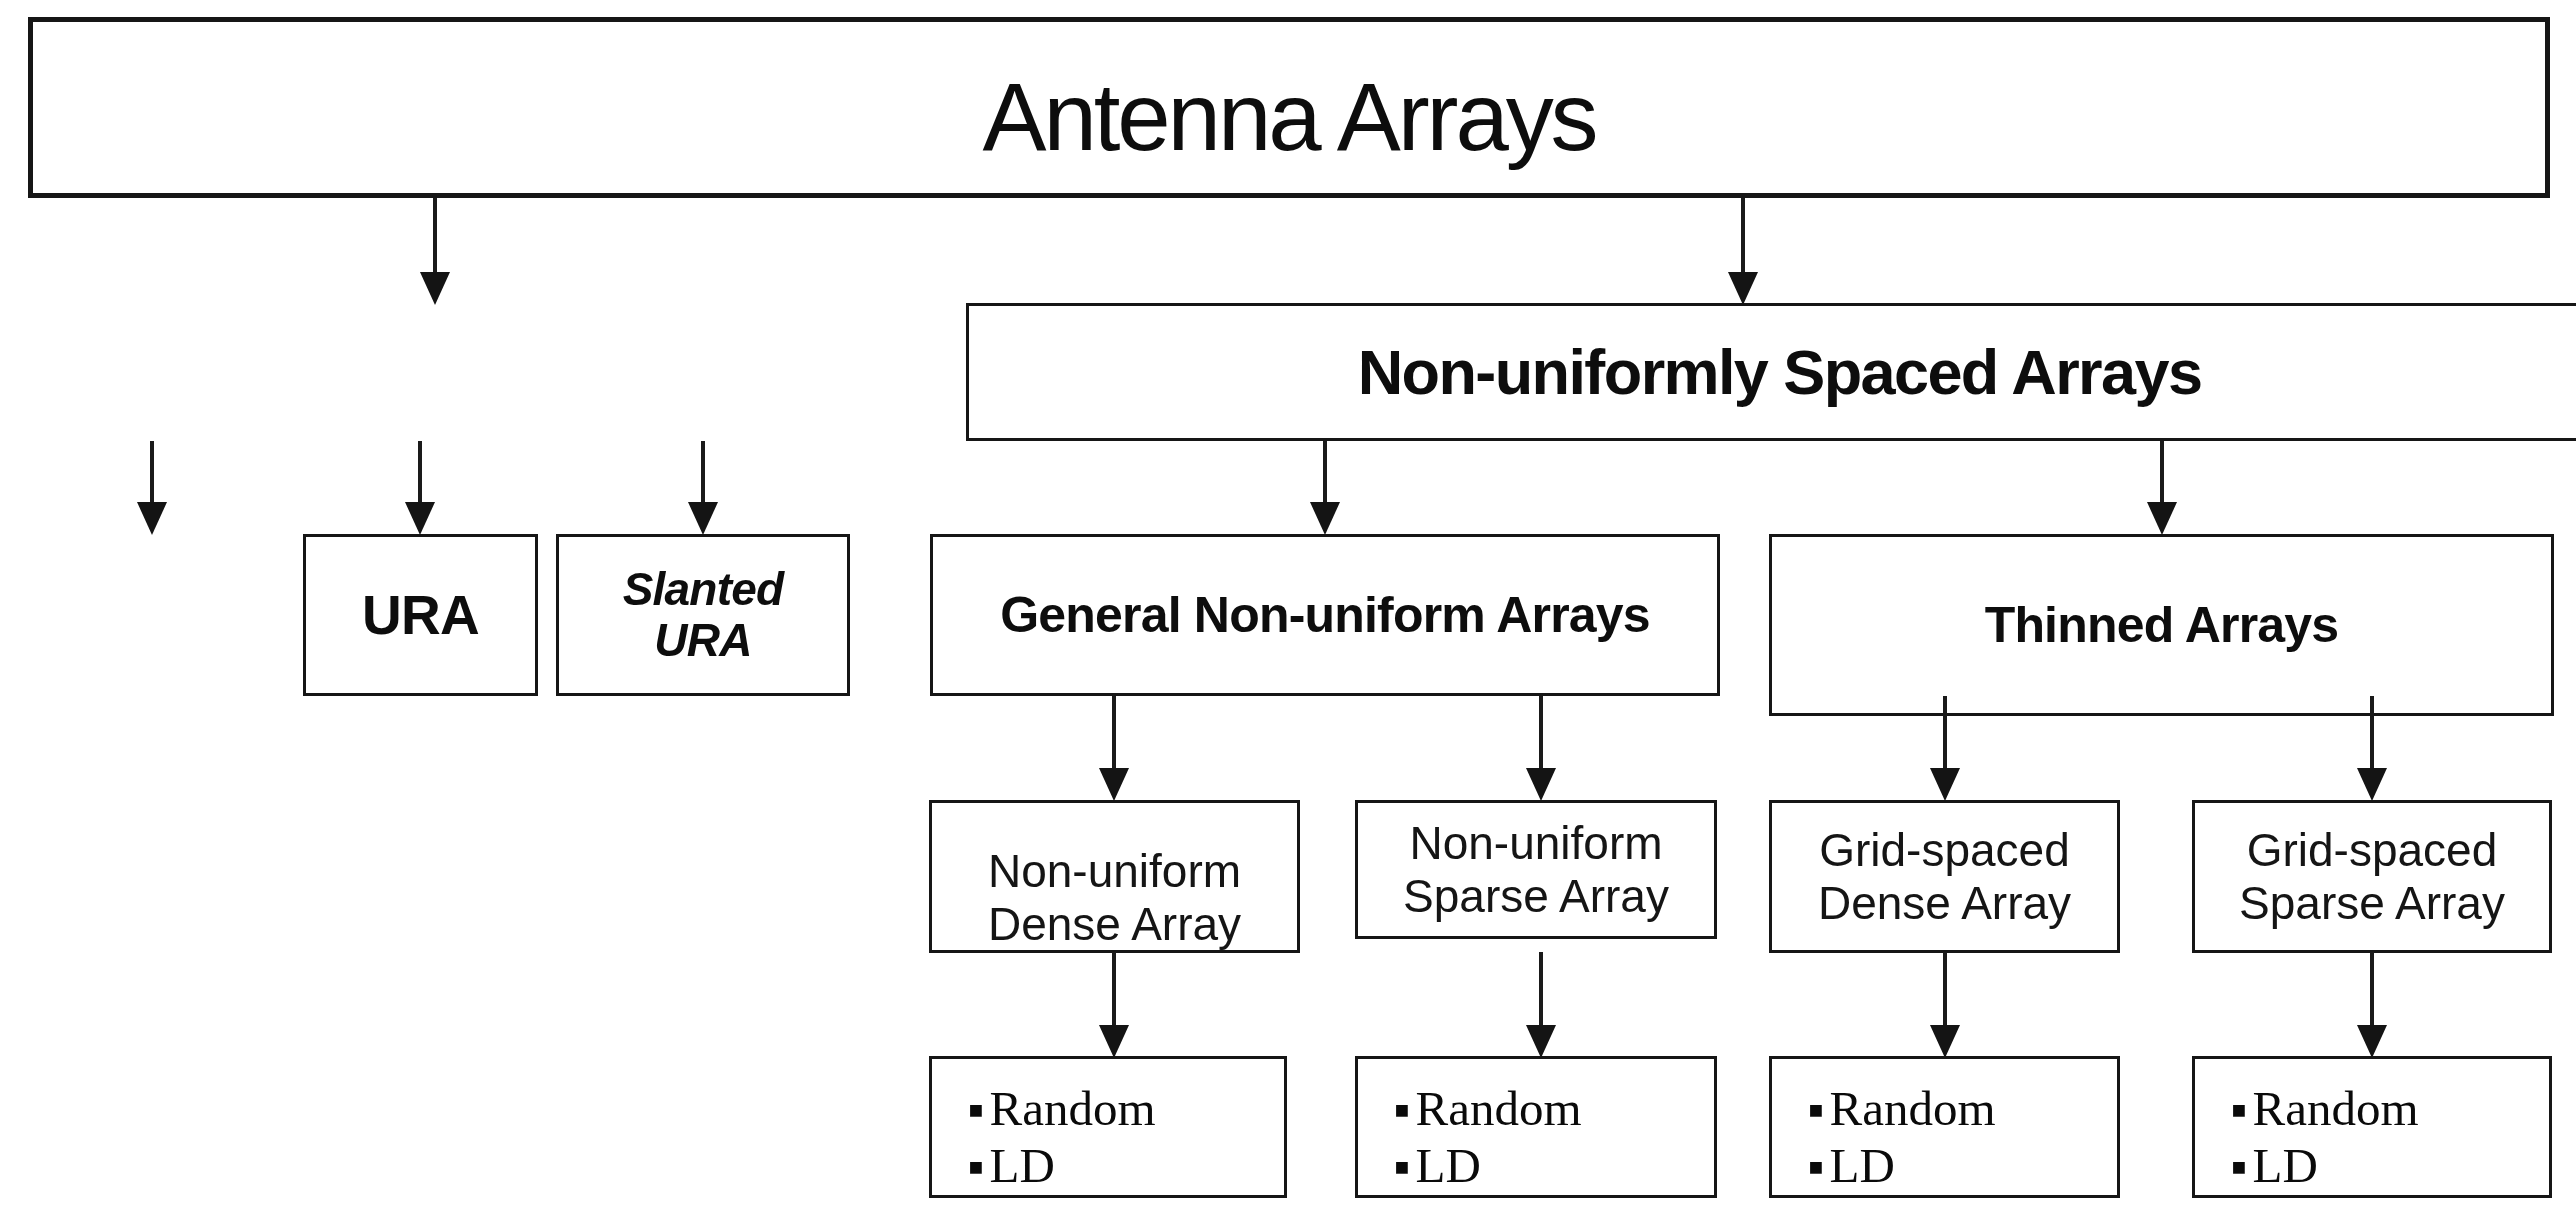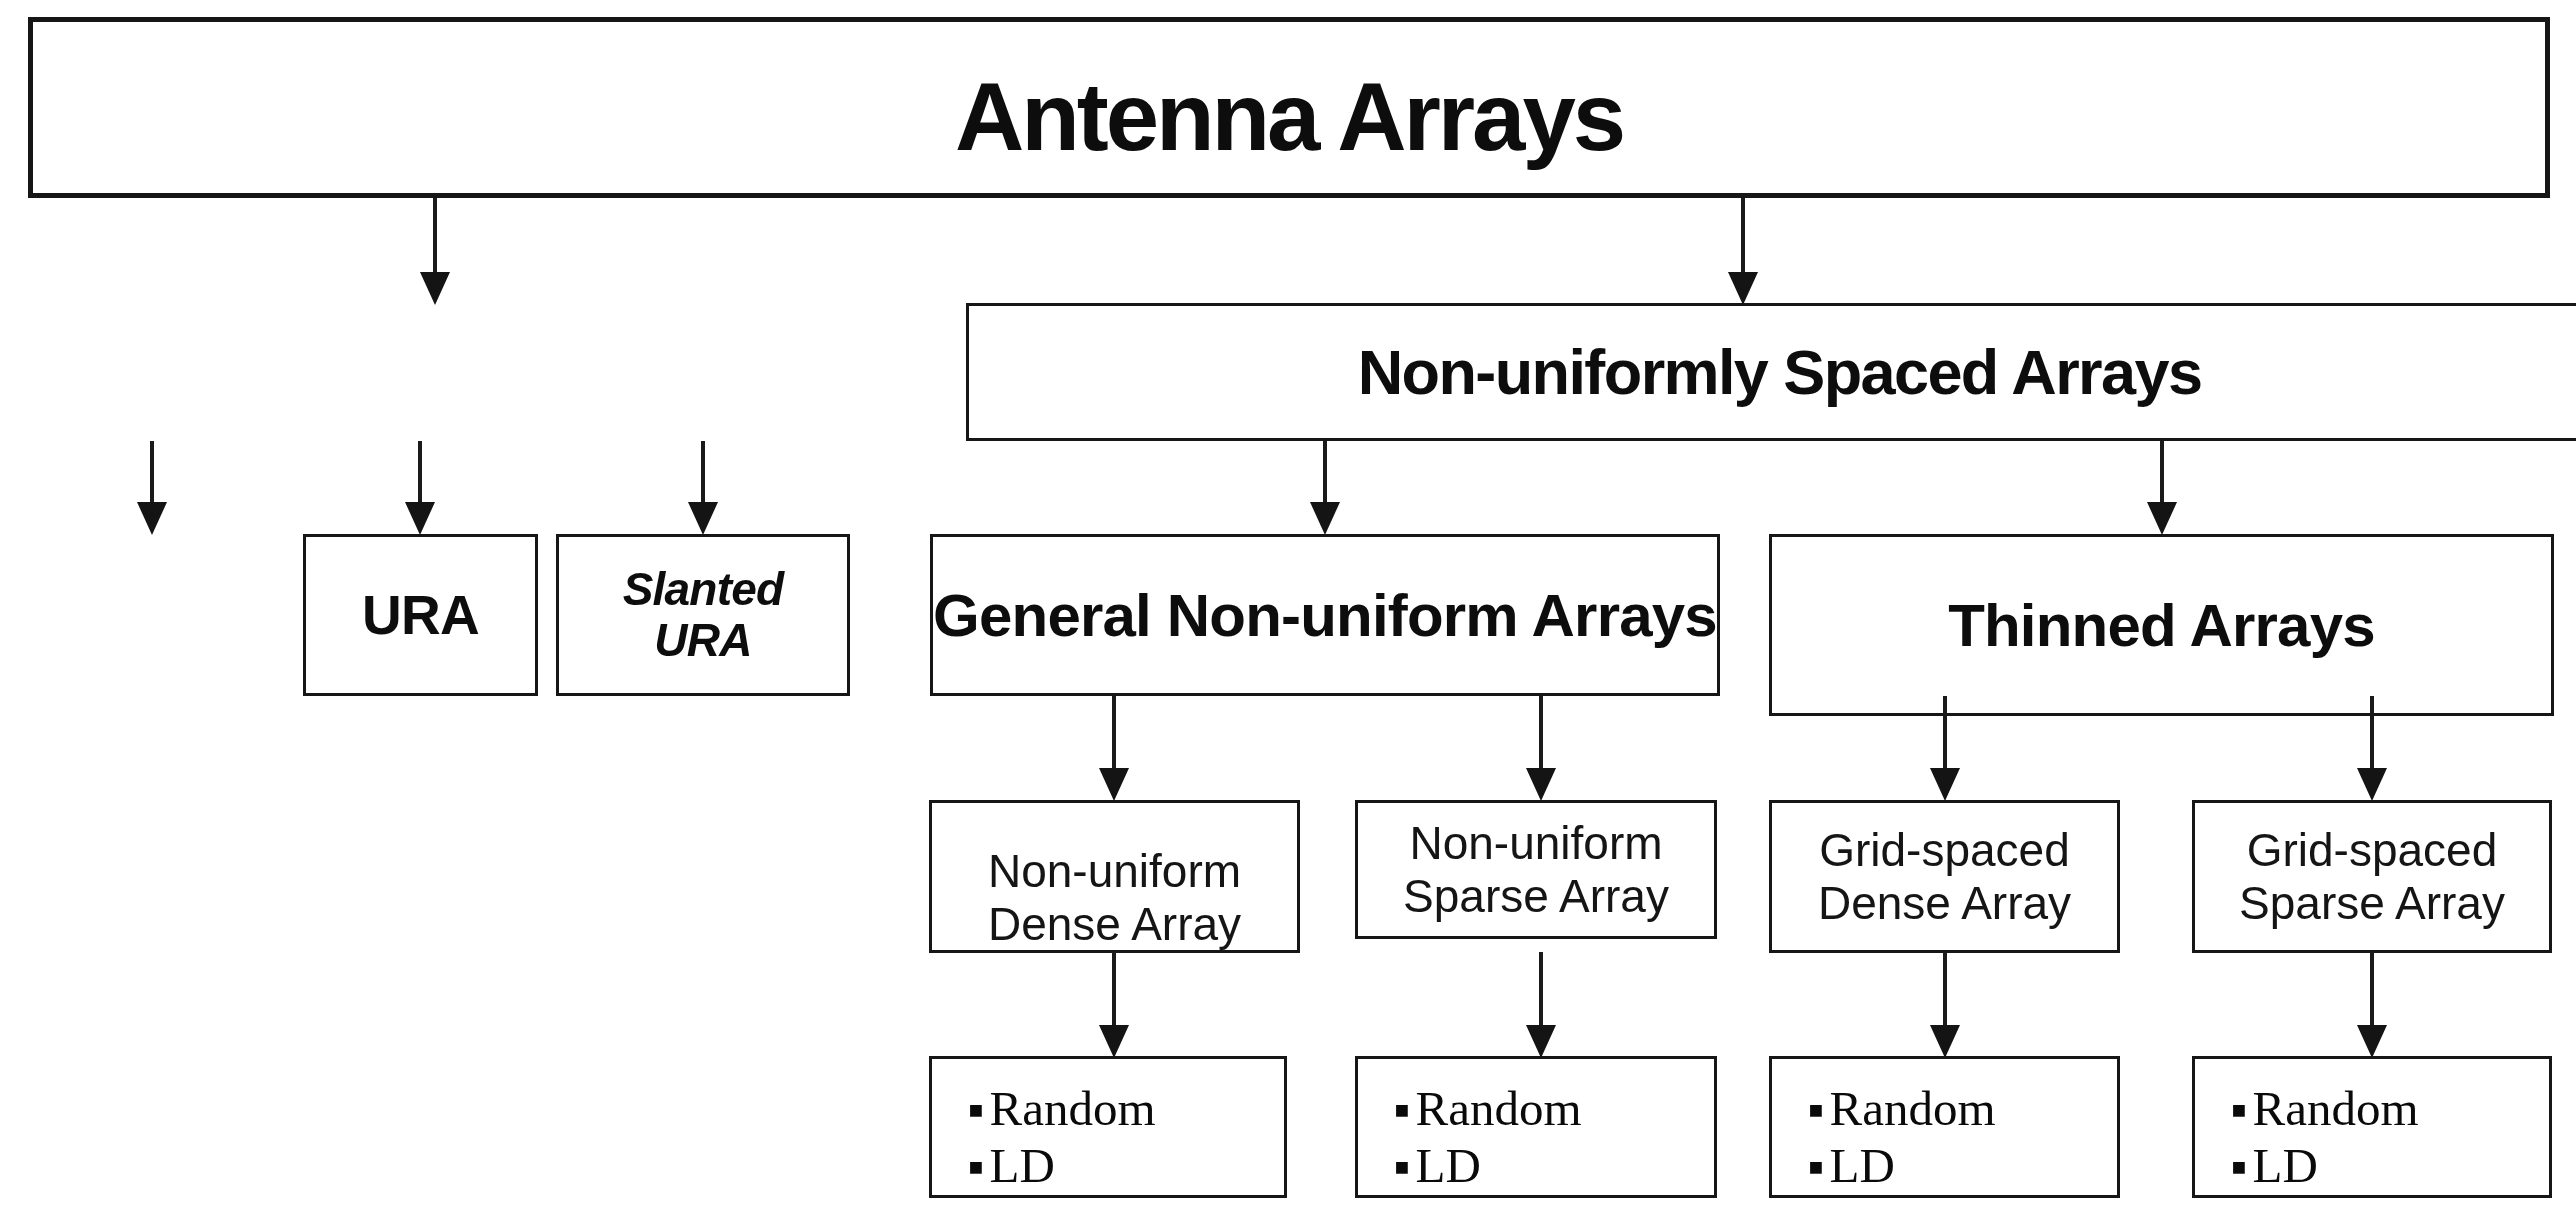--- a/index.html
+++ b/index.html
@@ -17,26 +17,26 @@
     background:#ffffff;
     border:3.9px solid #161616;
     display:flex;
     align-items:center;
     justify-content:center;
     text-align:center;
   }
   .lbl{display:block;}
   .title-box{border-width:5.5px;}
   .title-box .lbl{
-    font-size:96px;font-weight:bold;letter-spacing:-3.1px;white-space:nowrap;margin-top:18px;
+    font-size:96px;font-weight:normal;letter-spacing:-3.1px;white-space:nowrap;margin-top:18px;
   }
   .h2 .lbl{font-size:63px;font-weight:bold;letter-spacing:-1.6px;white-space:nowrap;}
   .h3 .lbl{font-size:55px;font-weight:bold;letter-spacing:-0.8px;white-space:nowrap;}
   .h3w .lbl{font-size:46px;font-weight:bold;letter-spacing:-0.8px;line-height:1.1;white-space:normal;padding:0 22px;font-style:italic;}
-  .h3b .lbl{font-size:60px;font-weight:bold;letter-spacing:-0.8px;white-space:nowrap;}
+  .h3b .lbl{font-size:50px;font-weight:bold;letter-spacing:-0.8px;white-space:nowrap;}
   .mid .lbl{font-size:46px;font-weight:400;line-height:1.14;color:#151515;padding:0 6.3px;}
   .leaf{
     flex-direction:column;
     align-items:flex-start;
     justify-content:flex-start;
     padding:20.5px 0 0 36px;
   }
   .li{
     display:flex;align-items:center;
     font-family:"Liberation Serif", serif;

